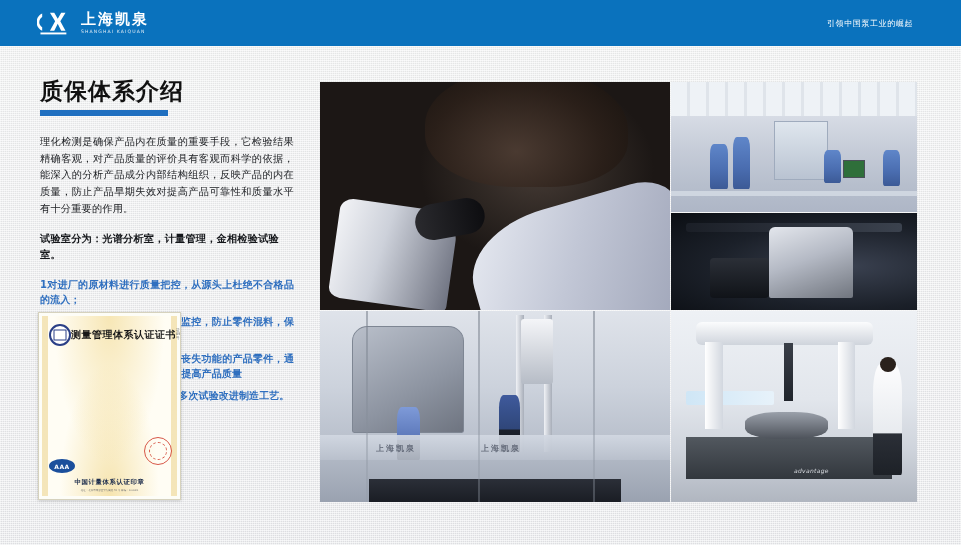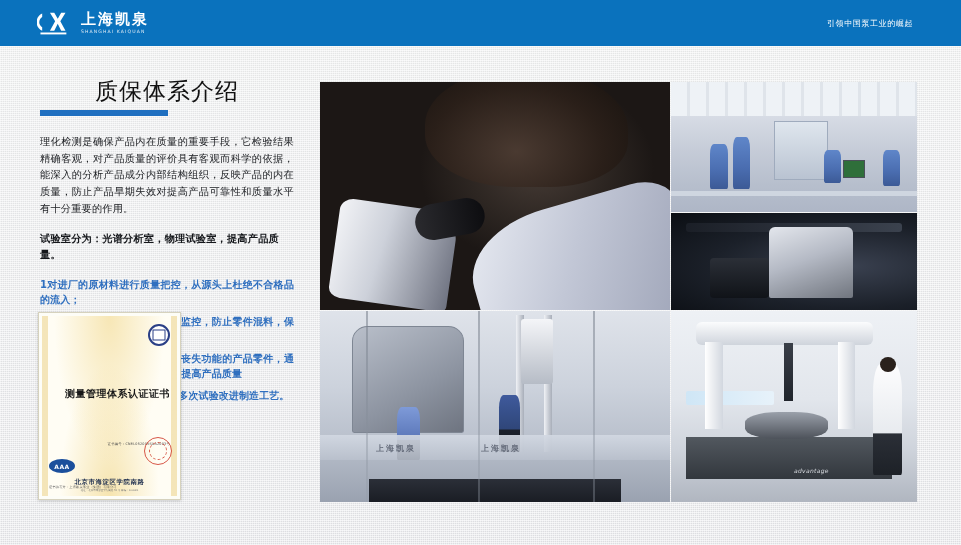--- a/index.html
+++ b/index.html
@@ -40,23 +40,22 @@
     position:absolute; right:48px; top:50%; transform:translateY(-50%);
     color:#ffffff; font-size:8px; letter-spacing:.6px; white-space:nowrap;
   }
 
   
   #left{
     position:absolute; left:0; top:46px; width:312px; height:499px;
     padding:32px 18px 0 40px;
   }
   #title{
-    font-size:23px; font-weight:normal; color:#111; letter-spacing:1px;
+    font-size:23px; font-weight:bold; color:#111; letter-spacing:1px;
     line-height:1.15;
-    text-align:center;
   }
   #title-rule{
     width:128px; height:6px; background:#1f6fc0; margin-top:6px;
   }
   #sub-head{
     margin-top:20px; font-size:9.5px; font-weight:bold; color:#14161a;
     text-decoration:underline; text-underline-offset:2px; letter-spacing:.4px;
   }
   #para{
     margin-top:18px; font-size:10.2px; line-height:1.62; color:#1b1d21;
@@ -83,21 +82,21 @@
   #cert .frame{
     position:absolute; inset:3px;
     background:
       radial-gradient(ellipse at 50% 0%, rgba(240,212,130,.55) 0%, rgba(255,255,250,0) 58%),
       radial-gradient(ellipse at 50% 100%, rgba(240,212,130,.6) 0%, rgba(255,255,250,0) 52%),
       linear-gradient(90deg, rgba(233,205,126,.5) 0 6px, rgba(255,255,250,0) 6px calc(100% - 6px), rgba(233,205,126,.5) calc(100% - 6px) 100%),
       #fffdf4;
   }
   #cert .inner{
     position:absolute; left:10px; right:10px; top:8px; bottom:8px;
-    display:flex; flex-direction:column; align-items:flex-end;gap:34px;
+    display:flex; align-items:flex-start;
   }
   #cert .emblem{
     width:22px; height:22px; border-radius:50%;
     border:2px solid #2a3f86; margin-top:3px; position:relative; flex:none;
     background:#fff;
   }
   #cert .emblem:before{
     content:""; position:absolute; left:50%; top:50%;
     width:11px; height:9px; transform:translate(-50%,-50%);
     border:1.4px solid #2a3f86;
@@ -354,21 +353,21 @@
       </div>
     </div>
     <div class="slogan">引领中国泵工业的崛起</div>
   </div>
 
   <div id="left">
     <div id="title">质保体系介绍</div>
     <div id="title-rule"></div>
 
     <div id="para">理化检测是确保产品内在质量的重要手段，它检验结果精确客观，对产品质量的评价具有客观而科学的依据，能深入的分析产品成分内部结构组织，反映产品的内在质量，防止产品早期失效对提高产品可靠性和质量水平有十分重要的作用。</div>
-    <div id="labs">试验室分为：光谱分析室，物理试验室，提高产品质量。</div>
+    <div id="labs">试验室分为：光谱分析室，计量管理，金相检验试验室。</div>
 
     <div id="bullets">
       <div class="bullet">1对进厂的原材料进行质量把控，从源头上杜绝不合格品的流入；</div>
       <div class="bullet">2在生产过程中对产品进行质量监控，防止零件混料，保证产品质量；</div>
       <div class="bullet">3产品（零件）失效分析，对于丧失功能的产品零件，通过分析和验证，找出失效原因，提高产品质量</div>
       <div class="bullet">4在新产品开发或工艺试验过程多次试验改进制造工艺。</div>
     </div>
   </div>
 
   <div id="cert">
@@ -382,21 +381,21 @@
       <div class="cbody">该证书表明该生产企业质量、计量管理、测量设备、环境监控等符合测量管理体系标准 GB/T 19022-2003/ISO10012：2003《测量管理体系—测量过程和测量设备的要求》标准的各项要求，特发此证。</div>
       <div class="cnote">本证书在有效期内须经监督审核有效，本证书由中国计量测试学会计量认证中心统一管理，未经许可不得复制。</div>
       <div class="csign">
         <span>批准日期：2020年9月18日</span>
         <span>有效期至：2023年9月17日</span>
       </div>
     </div>
     <div class="cseal"></div>
     <div class="aaa">AAA</div>
     <div class="cfoot">
-      <span>北京市海淀区学院南路</span>
+      <span>中国计量体系认证印章</span>
       <small>地址：北京市海淀区学院南路 55 号   邮编：100081</small>
     </div>
   </div>
 
   <div id="collage">
 
     <div class="ph" id="ph-microscope-operator">
       <div class="hair"></div>
       <div class="coat"></div>
       <div class="scope"></div>

